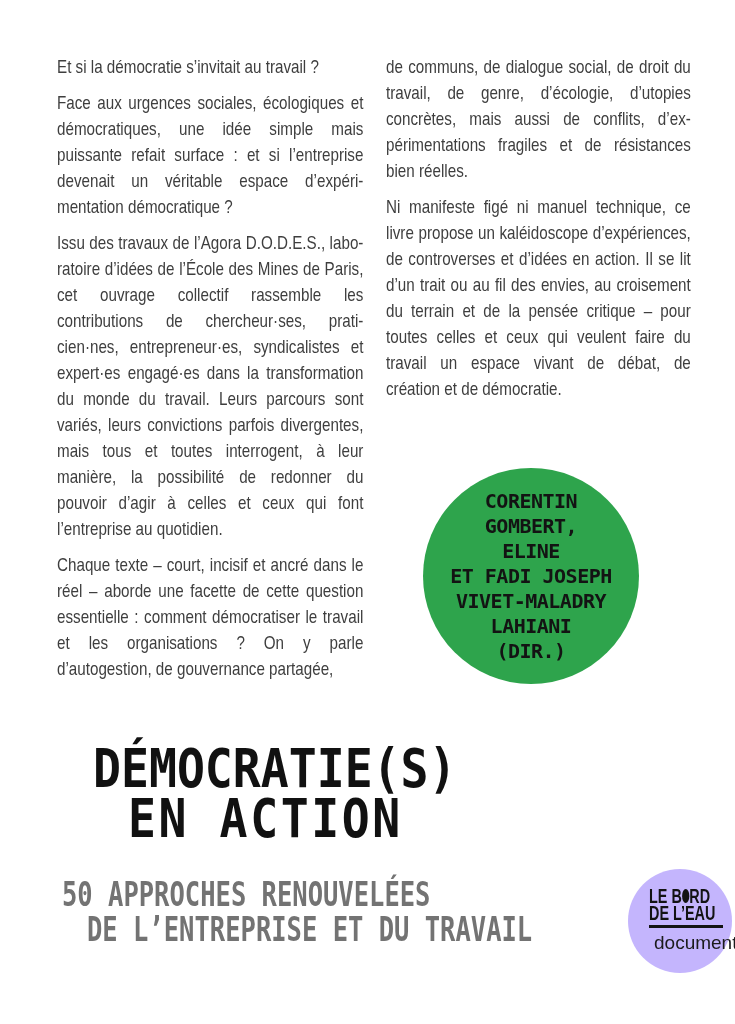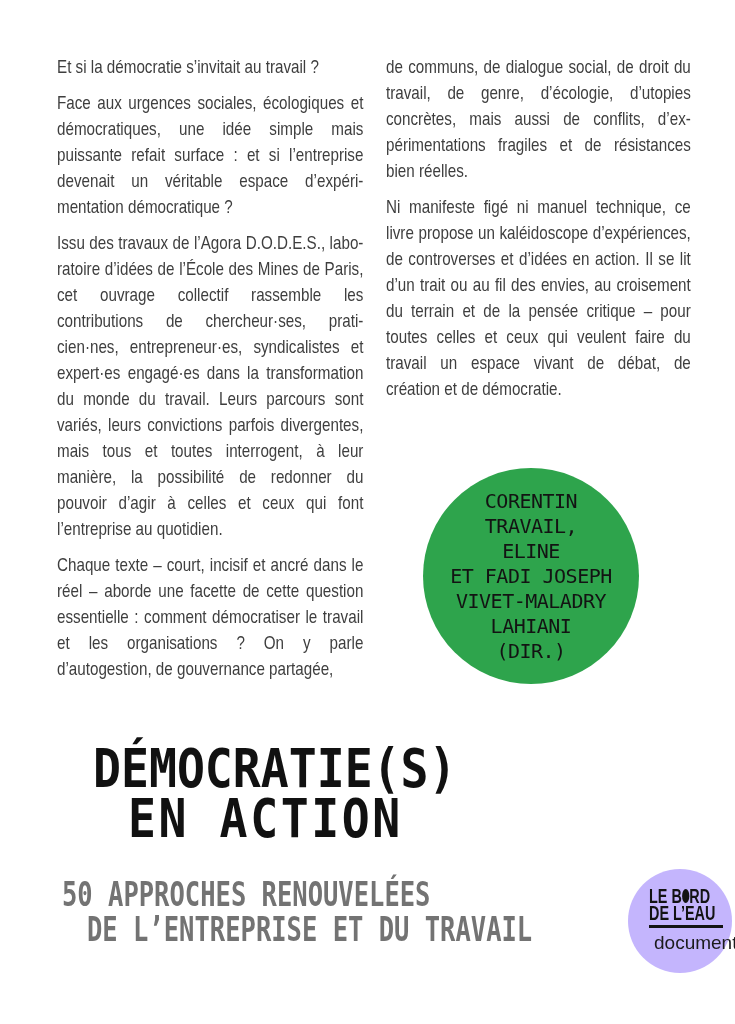--- a/index.html
+++ b/index.html
@@ -42,21 +42,21 @@
     border-radius: 50%;
     background: #2EA44C;
     display: flex;
     flex-direction: column;
     justify-content: center;
     align-items: center;
     text-align: center;
   }
   .badge .line {
     font-family: "DejaVu Sans Mono", monospace;
-    font-weight: normal;
+    font-weight: bold;
     font-size: 20px;
     line-height: 25px;
     letter-spacing: -0.5px;
     color: #131313;
     white-space: nowrap;
   }
 
   
   .title {
     position: absolute;
@@ -164,21 +164,21 @@
     <p>Chaque texte – court, incisif et ancré dans le réel – aborde une facette de cette ques­tion essentielle&nbsp;: comment démocratiser le travail et les organisations&nbsp;? On y parle d’autogestion, de gouvernance partagée,</p>
   </div>
 
   <div class="col col-right">
     <p>de communs, de dialogue social, de droit du travail, de genre, d’écologie, d’utopies concrètes, mais aussi de conflits, d’ex­périmentations fragiles et de résistances bien réelles.</p>
     <p>Ni manifeste figé ni manuel technique, ce livre propose un kaléidoscope d’expé­riences, de controverses et d’idées en action. Il se lit d’un trait ou au fil des envies, au croisement du terrain et de la pensée critique – pour toutes celles et ceux qui veulent faire du travail un espace vivant de débat, de création et de démocratie.</p>
   </div>
 
   <div class="badge">
     <div class="line">CORENTIN</div>
-    <div class="line">TRAVAIL,</div>
+    <div class="line">GOMBERT,</div>
     <div class="line">ELINE</div>
     <div class="line">ET FADI JOSEPH</div>
     <div class="line">VIVET-MALADRY</div>
     <div class="line">LAHIANI</div>
     <div class="line">(DIR.)</div>
   </div>
 
   <div class="title">
     <div class="t1">DÉMOCRATIE(S)</div>
     <div class="t2">EN ACTION</div>

